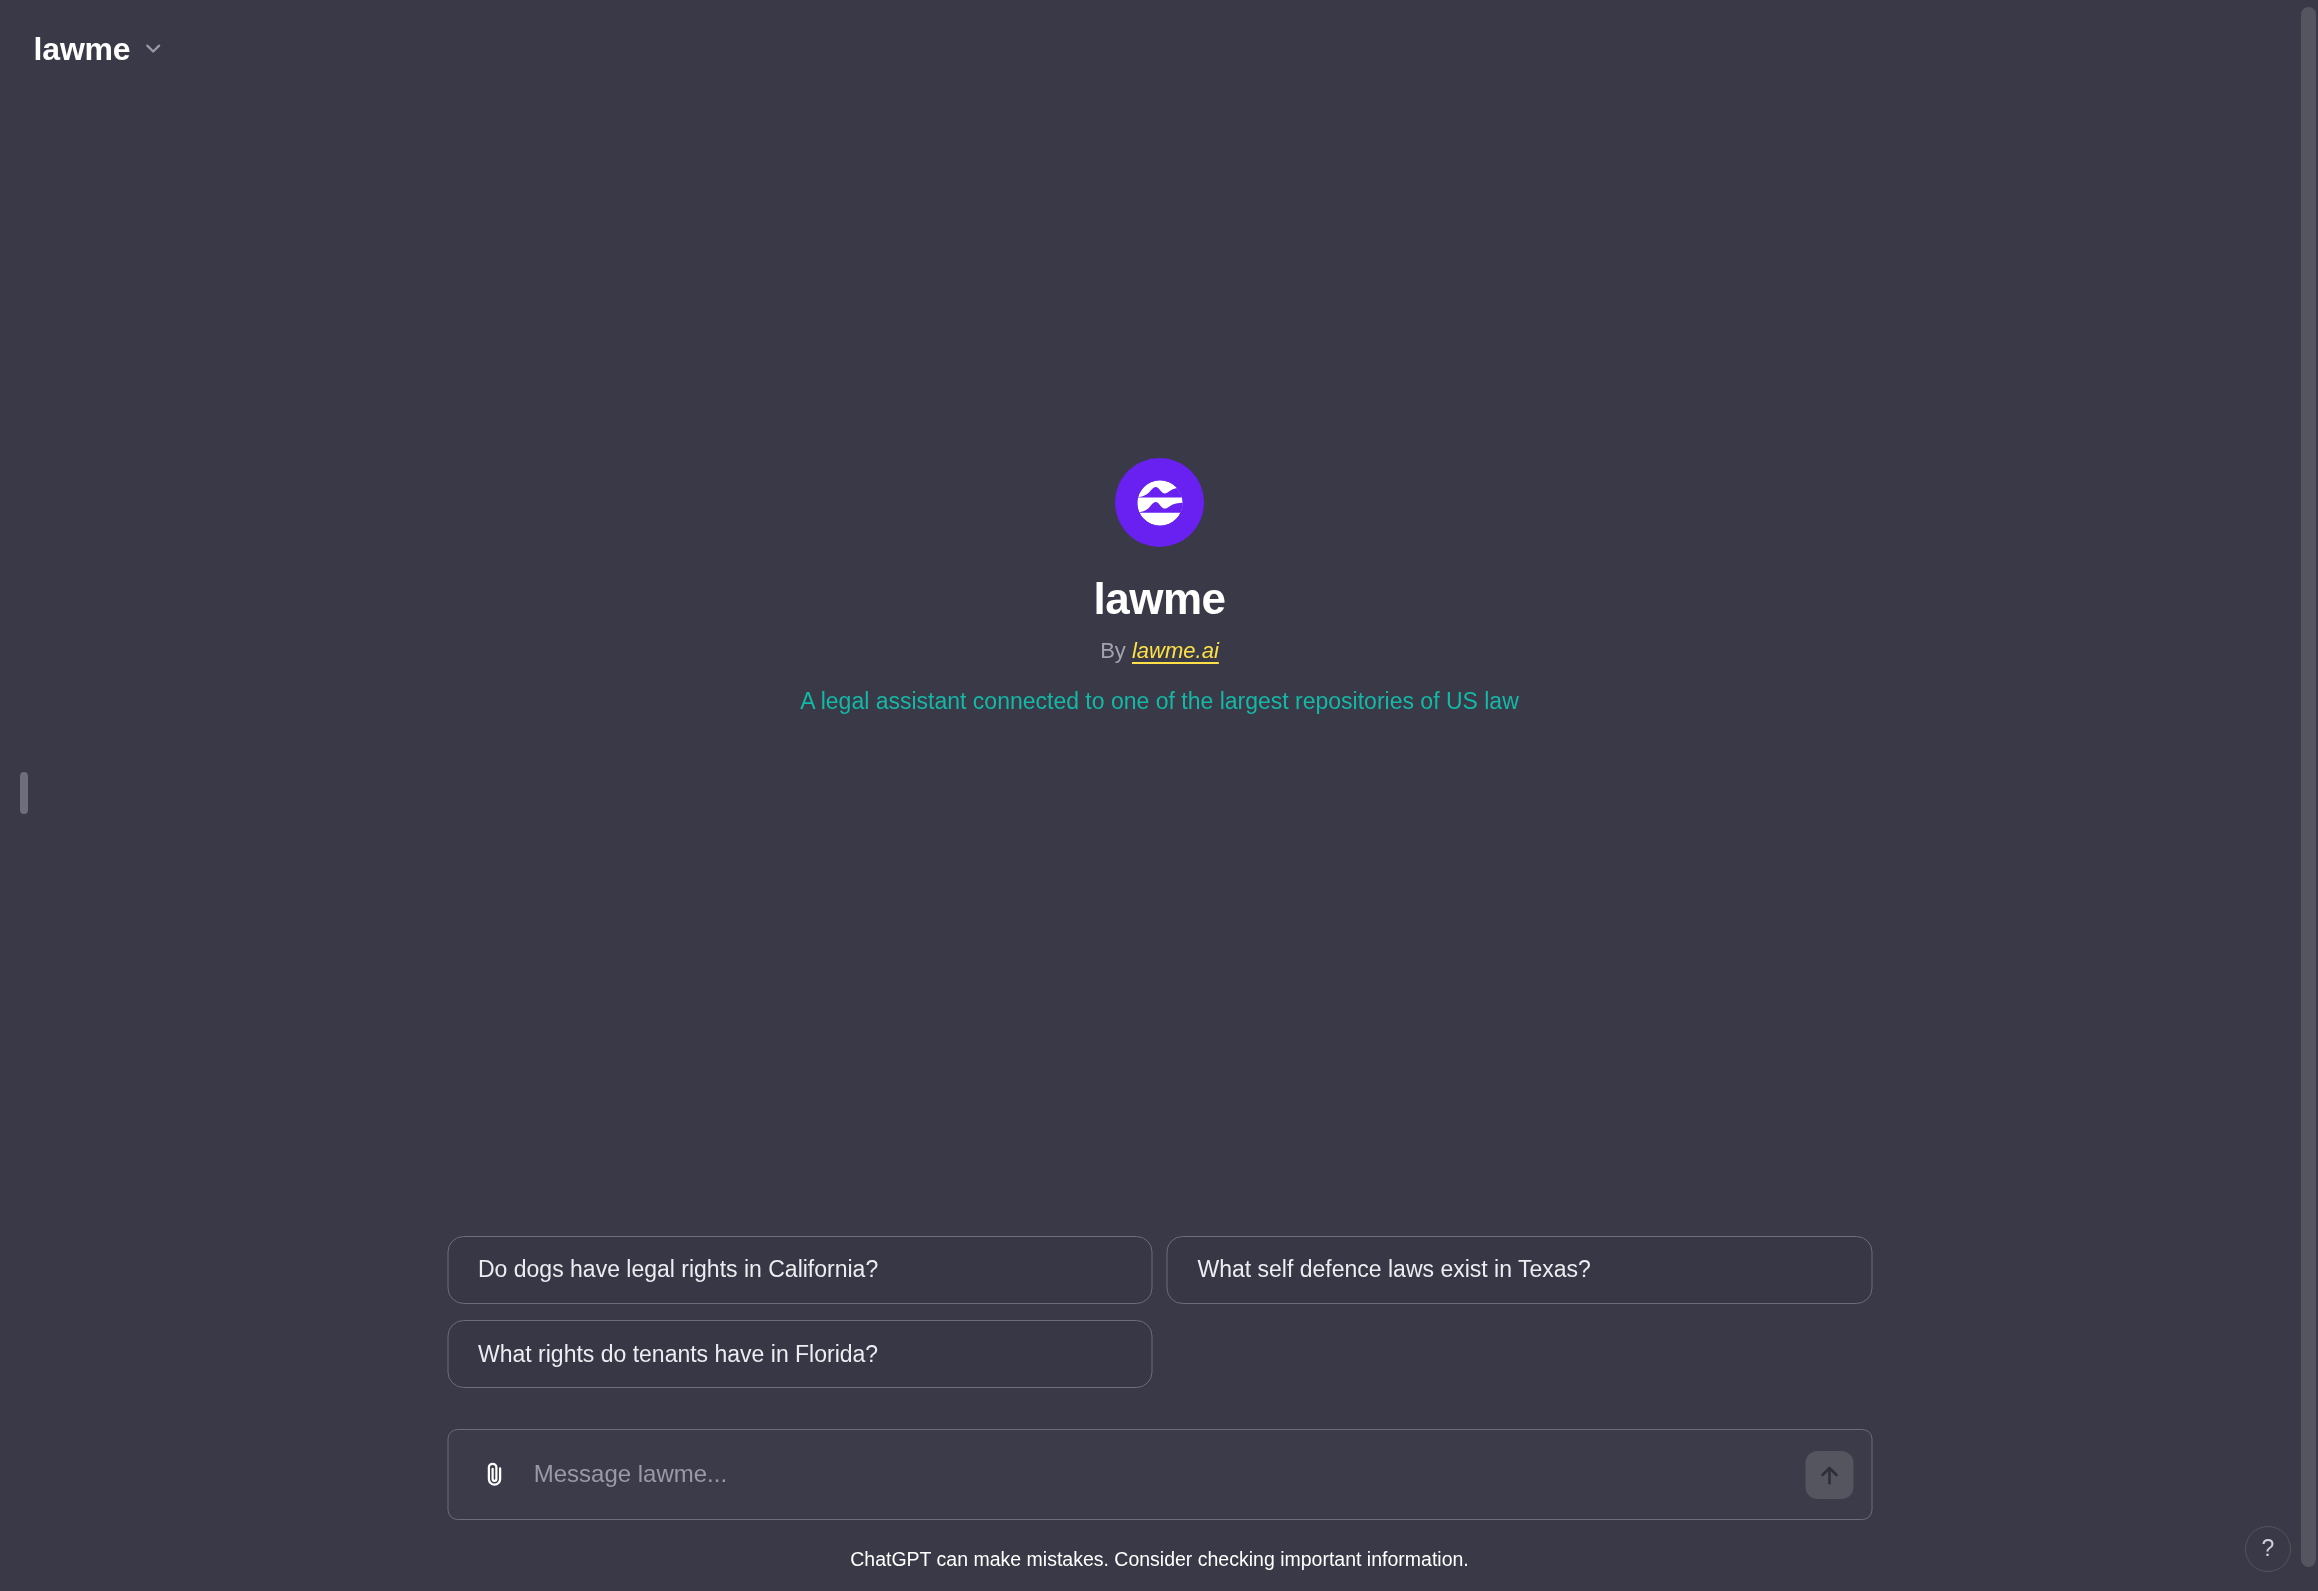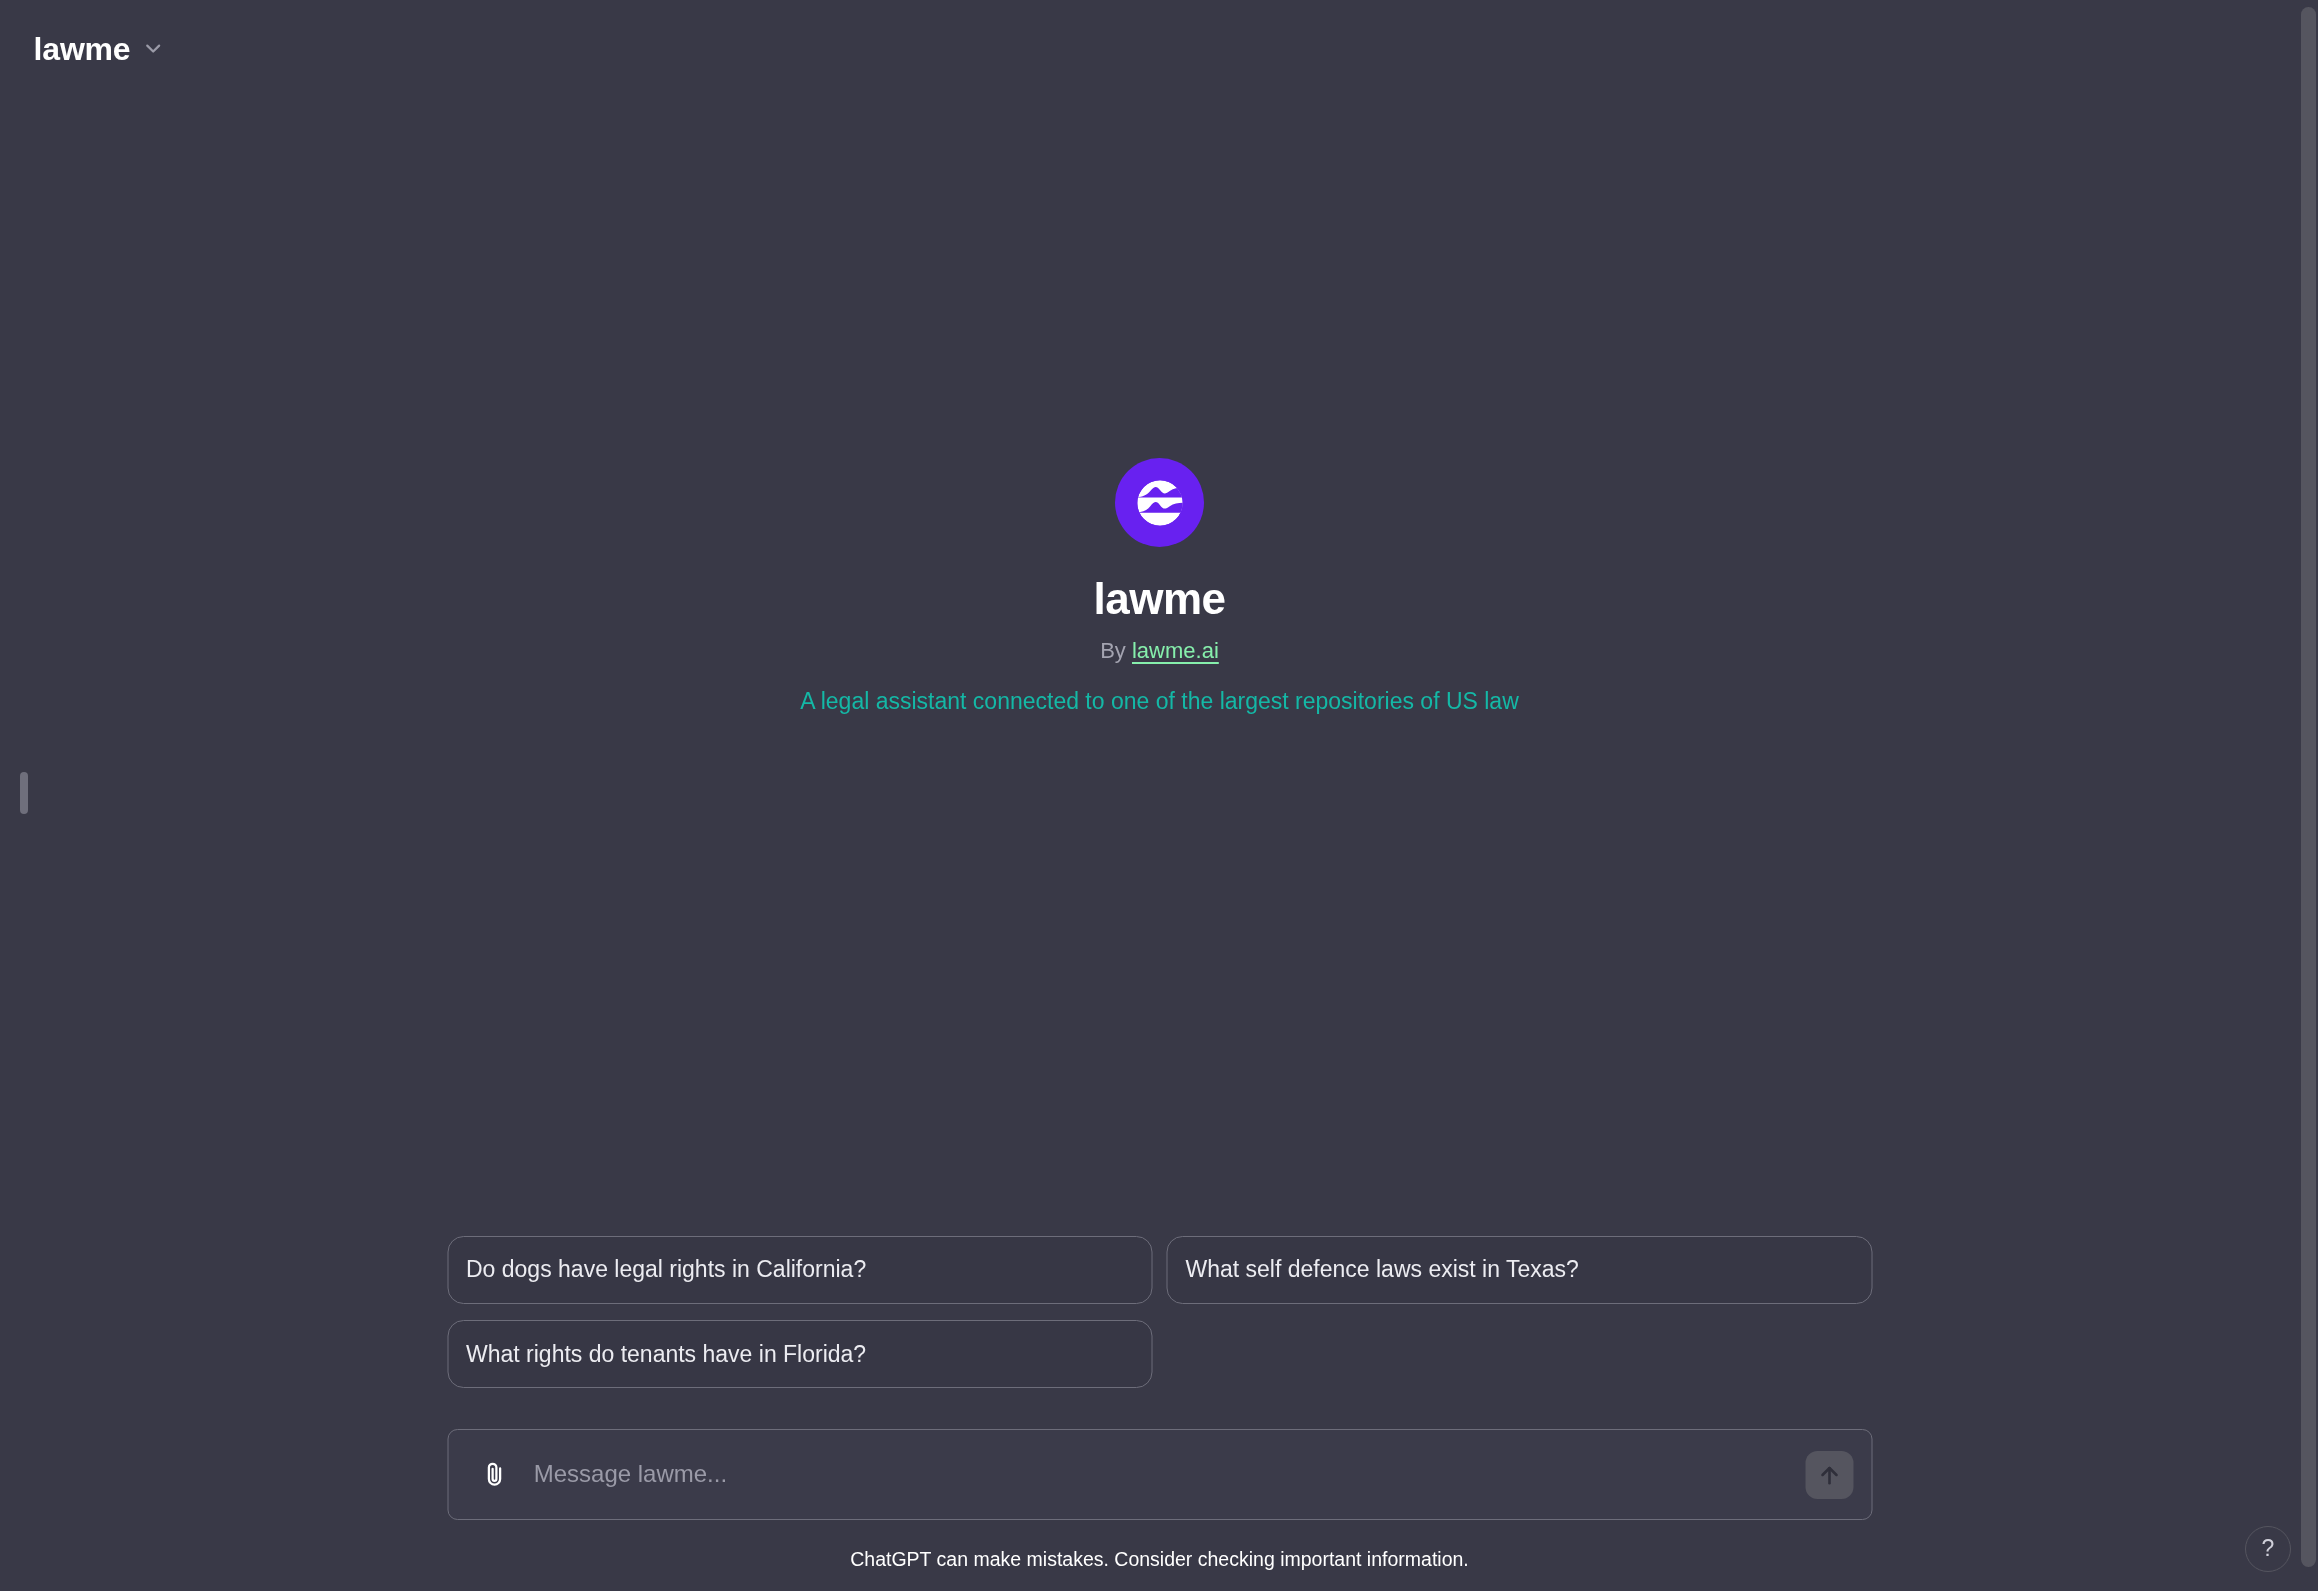--- a/index.html
+++ b/index.html
@@ -92,24 +92,25 @@
     color: #ffffff;
     line-height: 1.05;
   }
   .hero-byline {
     margin-top: 17.6px;
     font-size: 22px;
     color: #a3a3b0;
     line-height: 1;
   }
   .hero-byline a {
-    color: #86efac;
+    color: #fde047;
     text-decoration: underline;
     text-underline-offset: 3.7px;
     cursor: pointer;
+    font-style: italic;
   }
   .hero-desc {
     margin-top: 25px;
     font-size: 23px;
     color: #14b8a6;
     line-height: 1.3;
     text-align: left;
   }
 
   
@@ -132,21 +133,21 @@
     gap: 16.7px 14px;
     margin-bottom: 41px;
   }
   .suggestion-chip {
     height: 68px;
     border: 1.5px solid #6d6d7a;
     border-radius: 16px;
     background: #373745;
     display: flex;
     align-items: center;
-    padding: 0 18px;
+    padding: 0 30px;
     font-size: 23px;
     color: #ececf1;
     cursor: pointer;
     text-align: left;
     font-family: inherit;
     overflow: hidden;
     white-space: nowrap;
   }
 
   .input-row {

